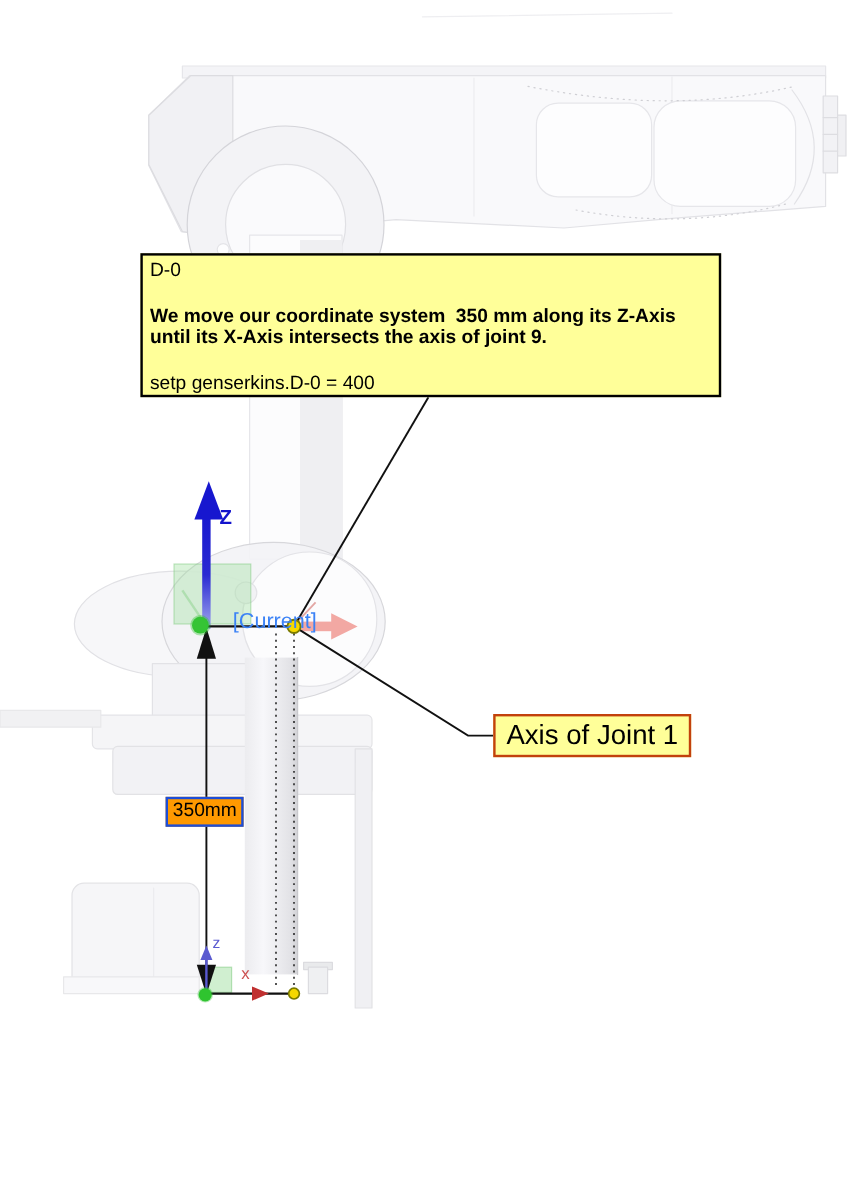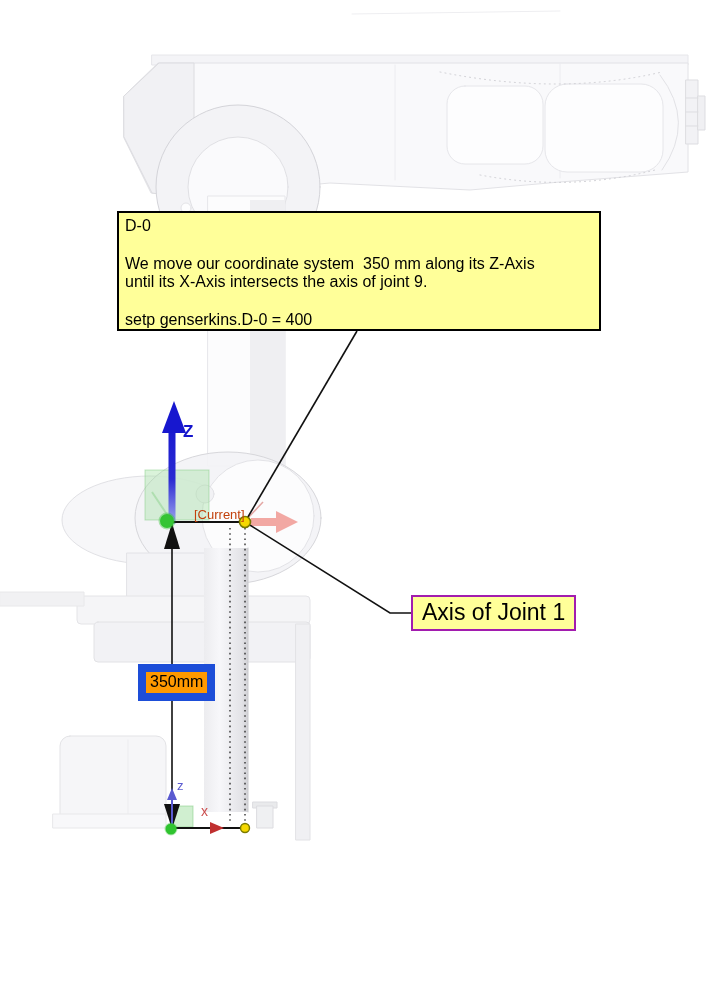--- a/index.html
+++ b/index.html
@@ -8,33 +8,33 @@
     font-family:"Liberation Sans",sans-serif;overflow:hidden;
   }
   #drawing{position:absolute;left:0;top:0;}
   .label{position:absolute;color:#000;}
   .callout{
     position:absolute;left:117px;top:211px;width:484px;height:120px;
     background:#FFFF99;border:2px solid #000;box-sizing:border-box;
     padding:4px 6px;font-size:16px;line-height:18px;color:#000;
   }
   .callout-title{margin-bottom:20px;}
-  .callout-body div{white-space:pre;}
+  .callout-body div{white-space:pre;font-weight:bold;}
   .callout-command{margin-top:20px;}
   .axis-label{
     position:absolute;left:411px;top:595px;
-    background:#FFFF99;border:2px solid #a21caf;box-sizing:border-box;
+    background:#FFFF99;border:2px solid #c2410c;box-sizing:border-box;
     padding:2px 9px 3px 9px;font-size:23px;color:#000;white-space:nowrap;
   }
   .dim-label{
     position:absolute;left:138px;top:664px;
-    background:#FF9900;border:8px solid #1d4ed8;box-sizing:border-box;
+    background:#FF9900;border:2px solid #1d4ed8;box-sizing:border-box;
     padding:1px 4px 2px 4px;font-size:16px;color:#000;white-space:nowrap;
   }
-  .current-label{left:194px;top:507px;font-size:13px;color:#c2410c;}
+  .current-label{left:194px;top:507px;font-size:18px;color:#3b82f6;}
   .z-upper-label{left:183px;top:422px;font-size:17px;font-weight:bold;color:#1414CC;}
   .z-lower-label{left:177px;top:778px;font-size:13px;color:#5A5AD0;}
   .x-lower-label{left:201px;top:803px;font-size:14px;color:#CC5050;}
 </style>
 </head>
 <body>
 
 <div id="stage">
 
   <svg id="drawing" width="707" height="1000" viewBox="0 0 707 1000">

